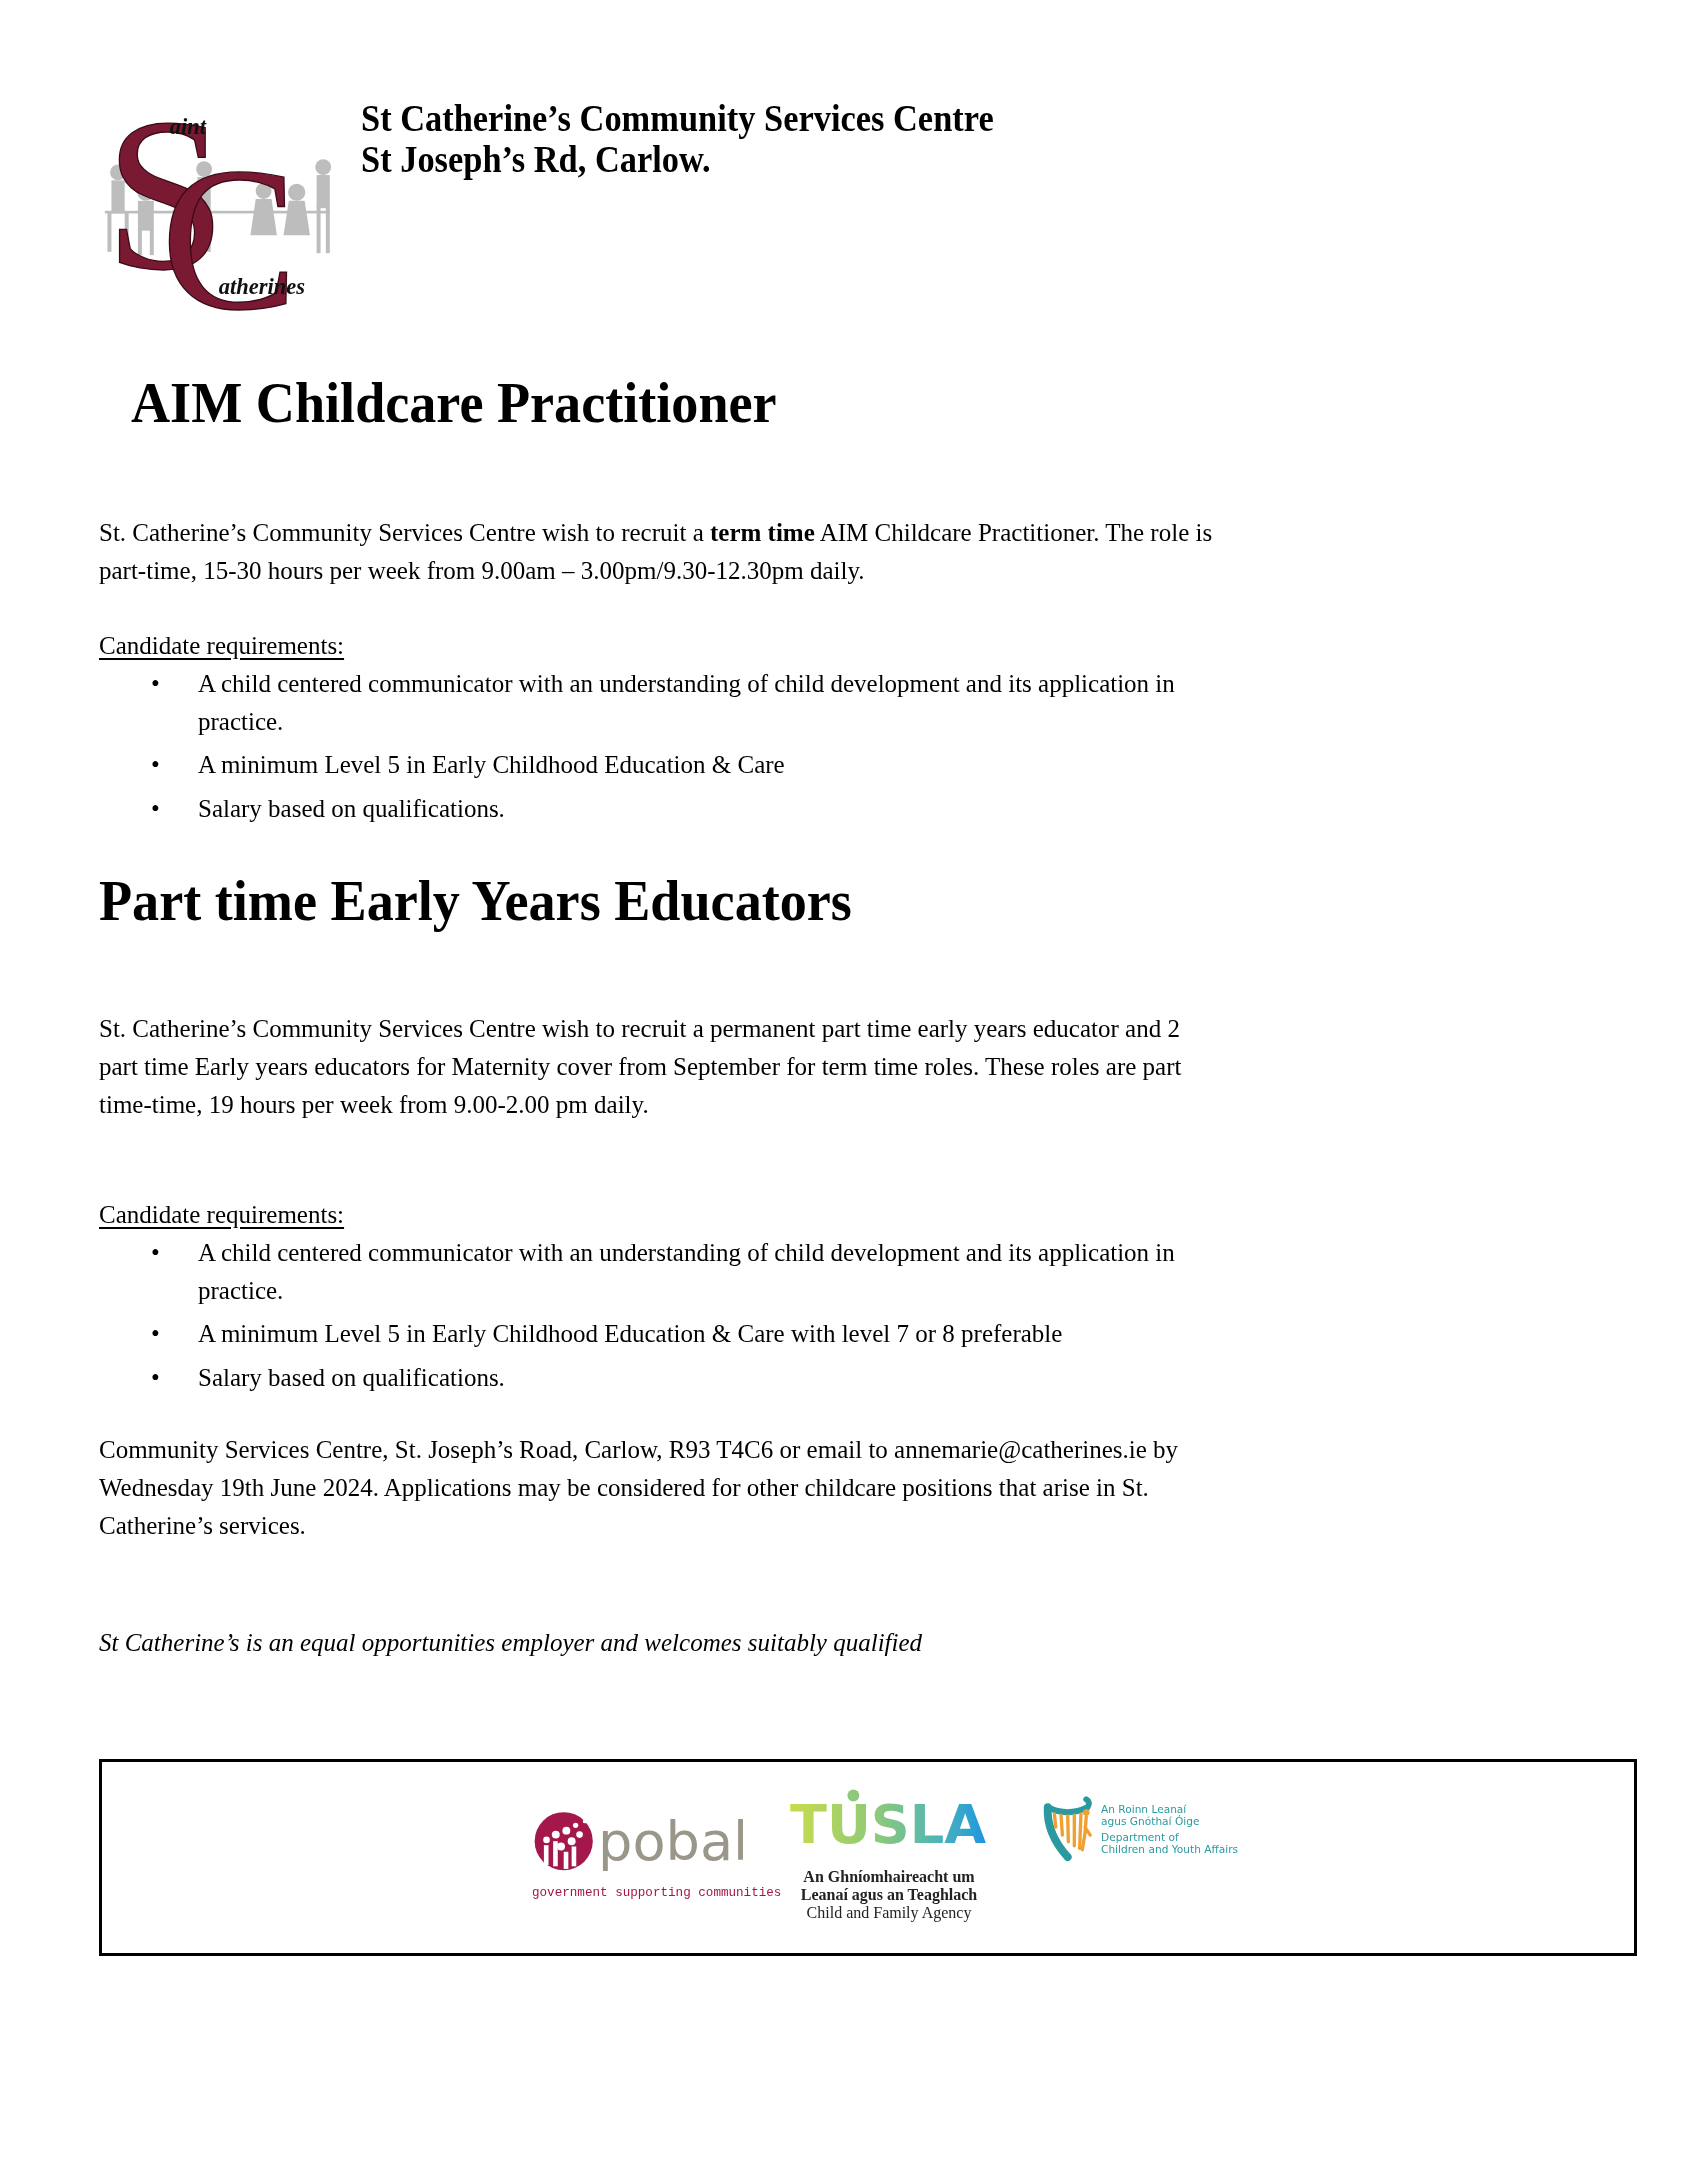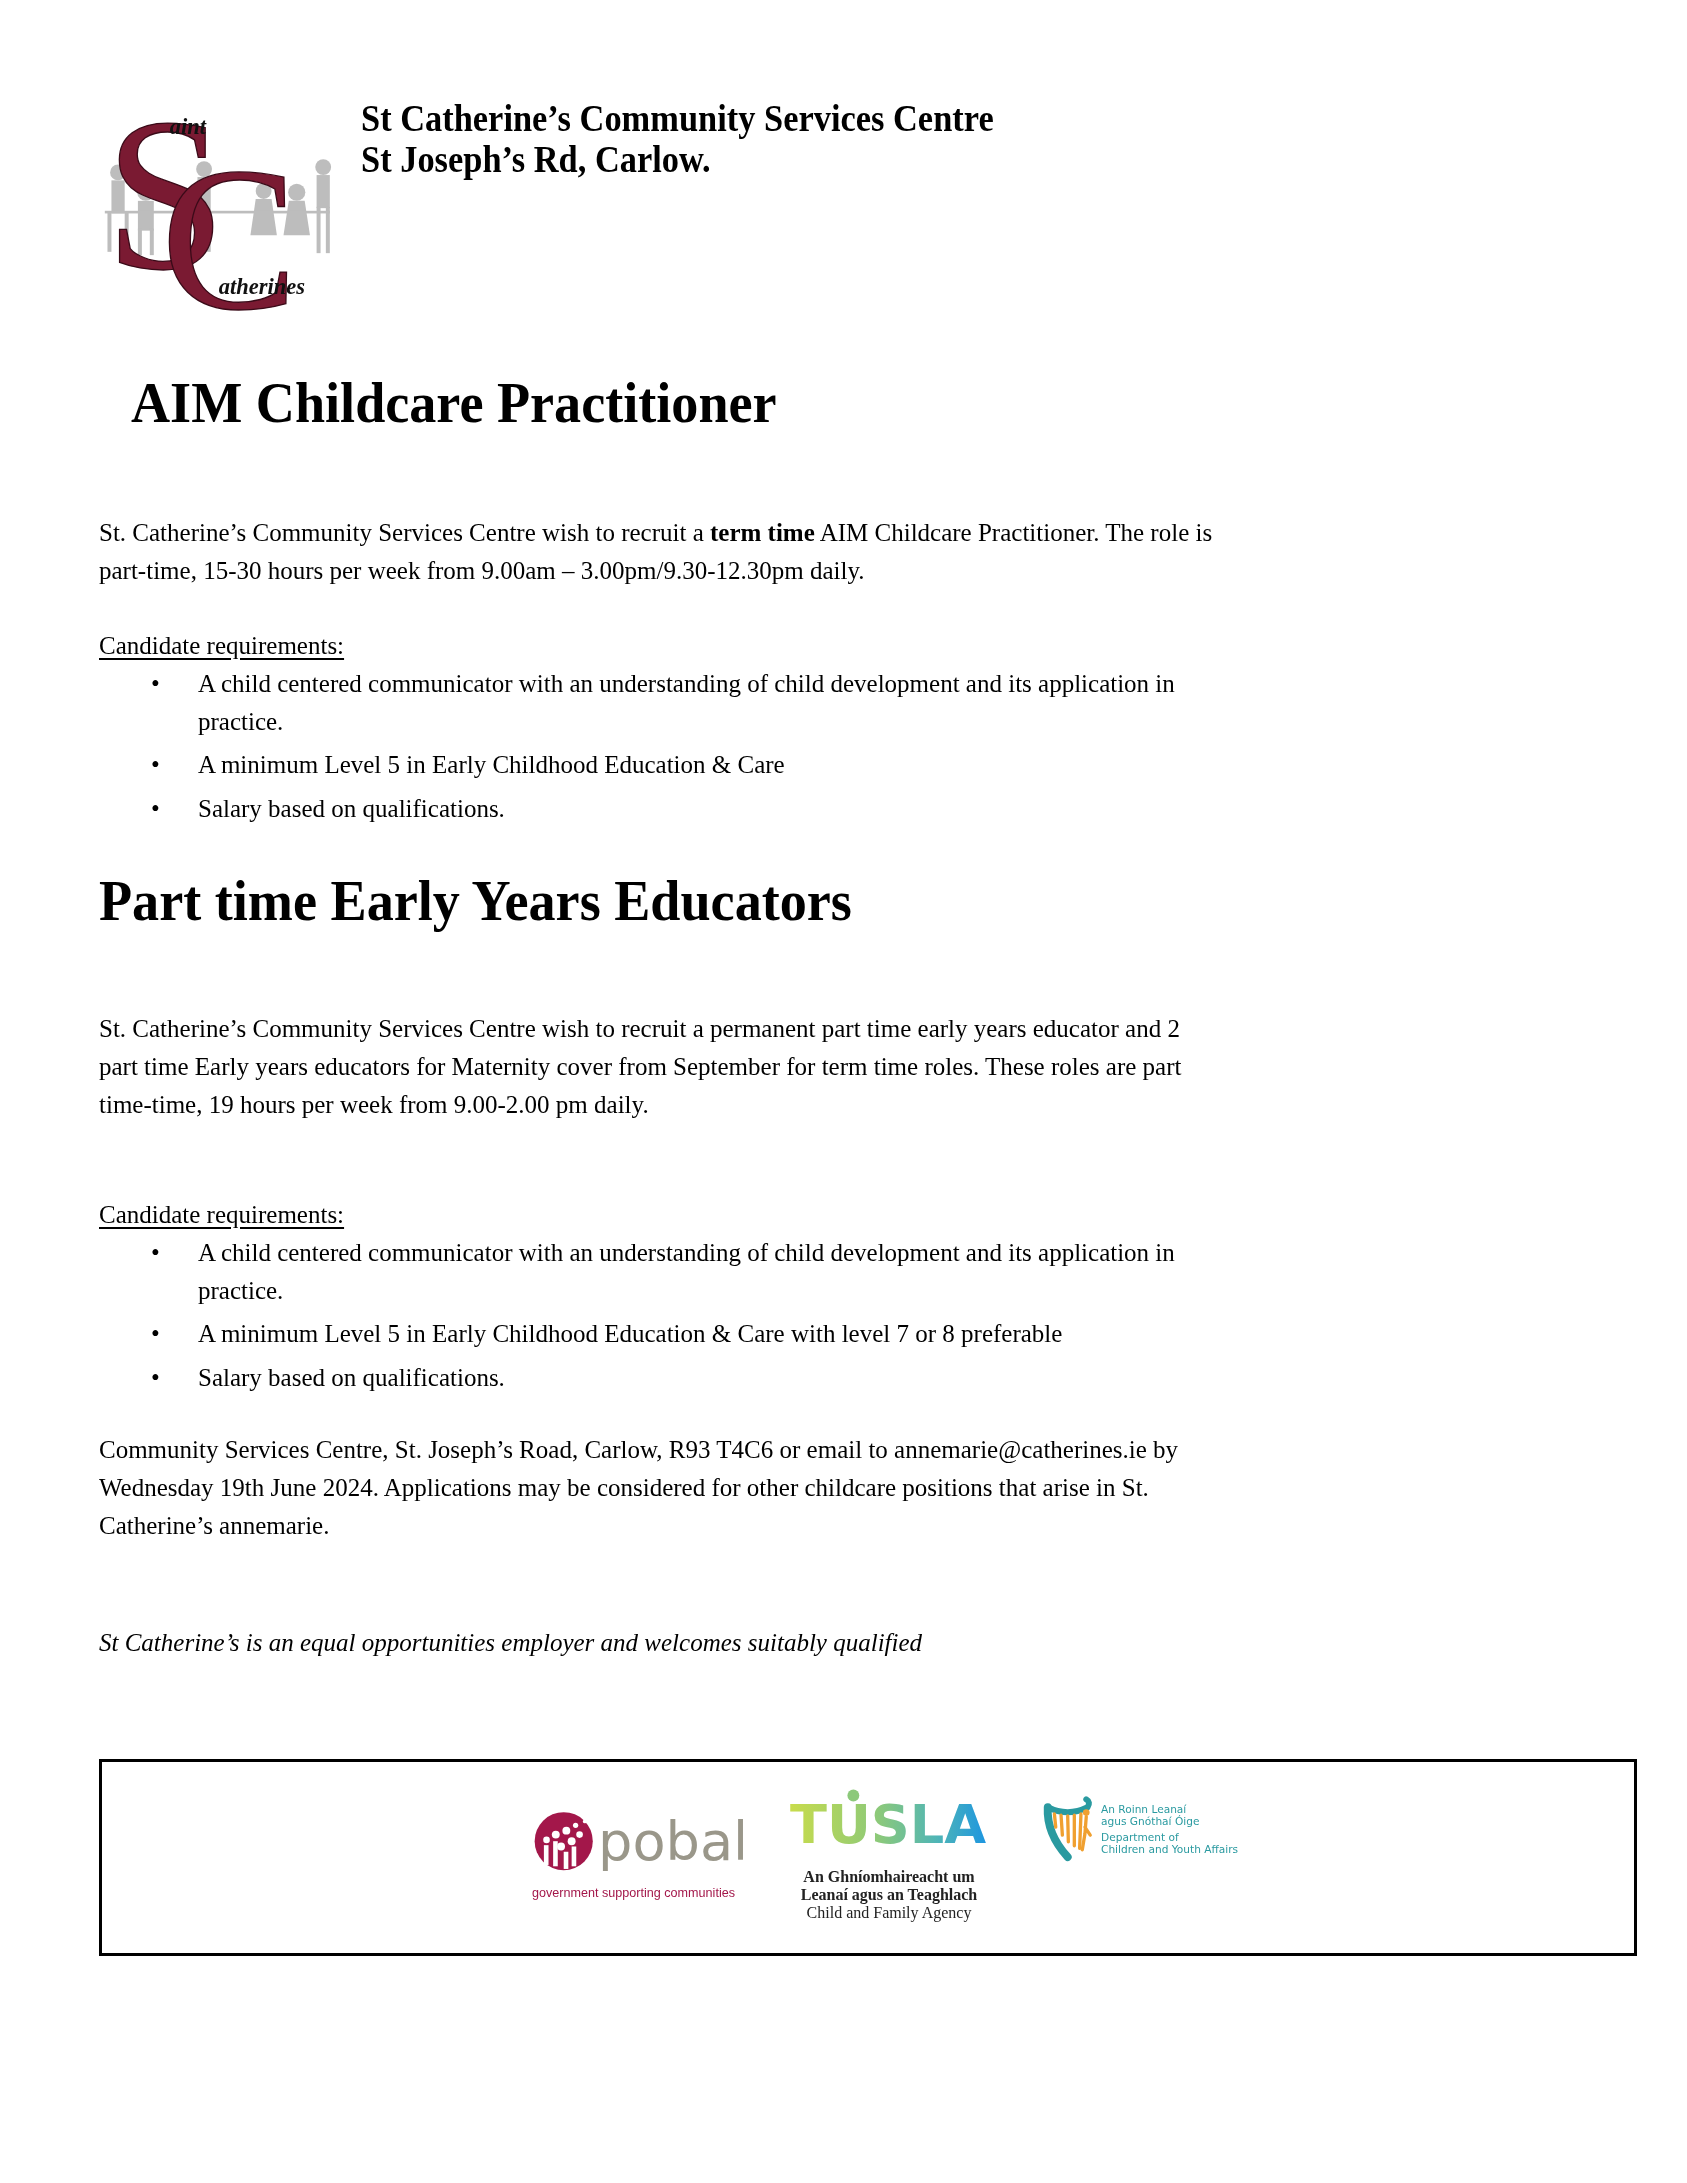--- a/index.html
+++ b/index.html
@@ -118,21 +118,21 @@
     <li>
         <span class="bullet">•</span>
         <span class="line">Salary based on qualifications.</span>
       </li>
   </ul>
 </div>
 
 <div class="abs para" style="top:1431px;">
   <span class="line">Community Services Centre, St. Joseph’s Road, Carlow, R93 T4C6 or email to annemarie@catherines.ie by</span>
   <span class="line">Wednesday 19th June 2024. Applications may be considered for other childcare positions that arise in St.</span>
-  <span class="line">Catherine’s annemarie.</span>
+  <span class="line">Catherine’s services.</span>
 </div>
 
 <div class="abs para italic" style="top:1624px;">
   <span class="line">St Catherine’s is an equal opportunities employer and welcomes suitably qualified</span>
 </div>
 
 <div class="abs partner-box">
 
   <div class="partner pobal">
     <svg width="218" height="73" viewBox="0 0 330 110">
@@ -146,21 +146,21 @@
           <circle cx="60" cy="50" r="6"></circle>
         <circle cx="44" cy="58" r="6"></circle>
           <circle cx="80" cy="20" r="3"></circle>
         <rect x="18" y="56" width="7" height="30"></rect>
           <rect x="32" y="50" width="7" height="38"></rect>
         <rect x="48" y="66" width="7" height="26"></rect>
           <rect x="60" y="58" width="7" height="30"></rect>
       </g>
       <text x="100" y="78" font-family="DejaVu Sans, sans-serif" font-size="82" fill="#9a978a">pobal</text>
     </svg>
-    <div style="font-family:Liberation Sans, sans-serif;font-size:12.6px;color:#a3174a;white-space:nowrap;margin-top:2.6px;">government supporting communities</div>
+    <div style="font-family:Liberation Mono, monospace;font-size:12.6px;color:#a3174a;white-space:nowrap;margin-top:2.6px;">government supporting communities</div>
   </div>
 
   <div class="partner tusla">
     <svg width="198" height="60" viewBox="0 0 300 90">
       <defs>
         <linearGradient id="tg" x1="0" x2="1" y1="0" y2="0">
           <stop offset="0" stop-color="#c8dc4c"></stop>
           <stop offset="0.45" stop-color="#8cc97a"></stop>
           <stop offset="0.75" stop-color="#4fb5b6"></stop>
           <stop offset="1" stop-color="#1e96e0"></stop>

